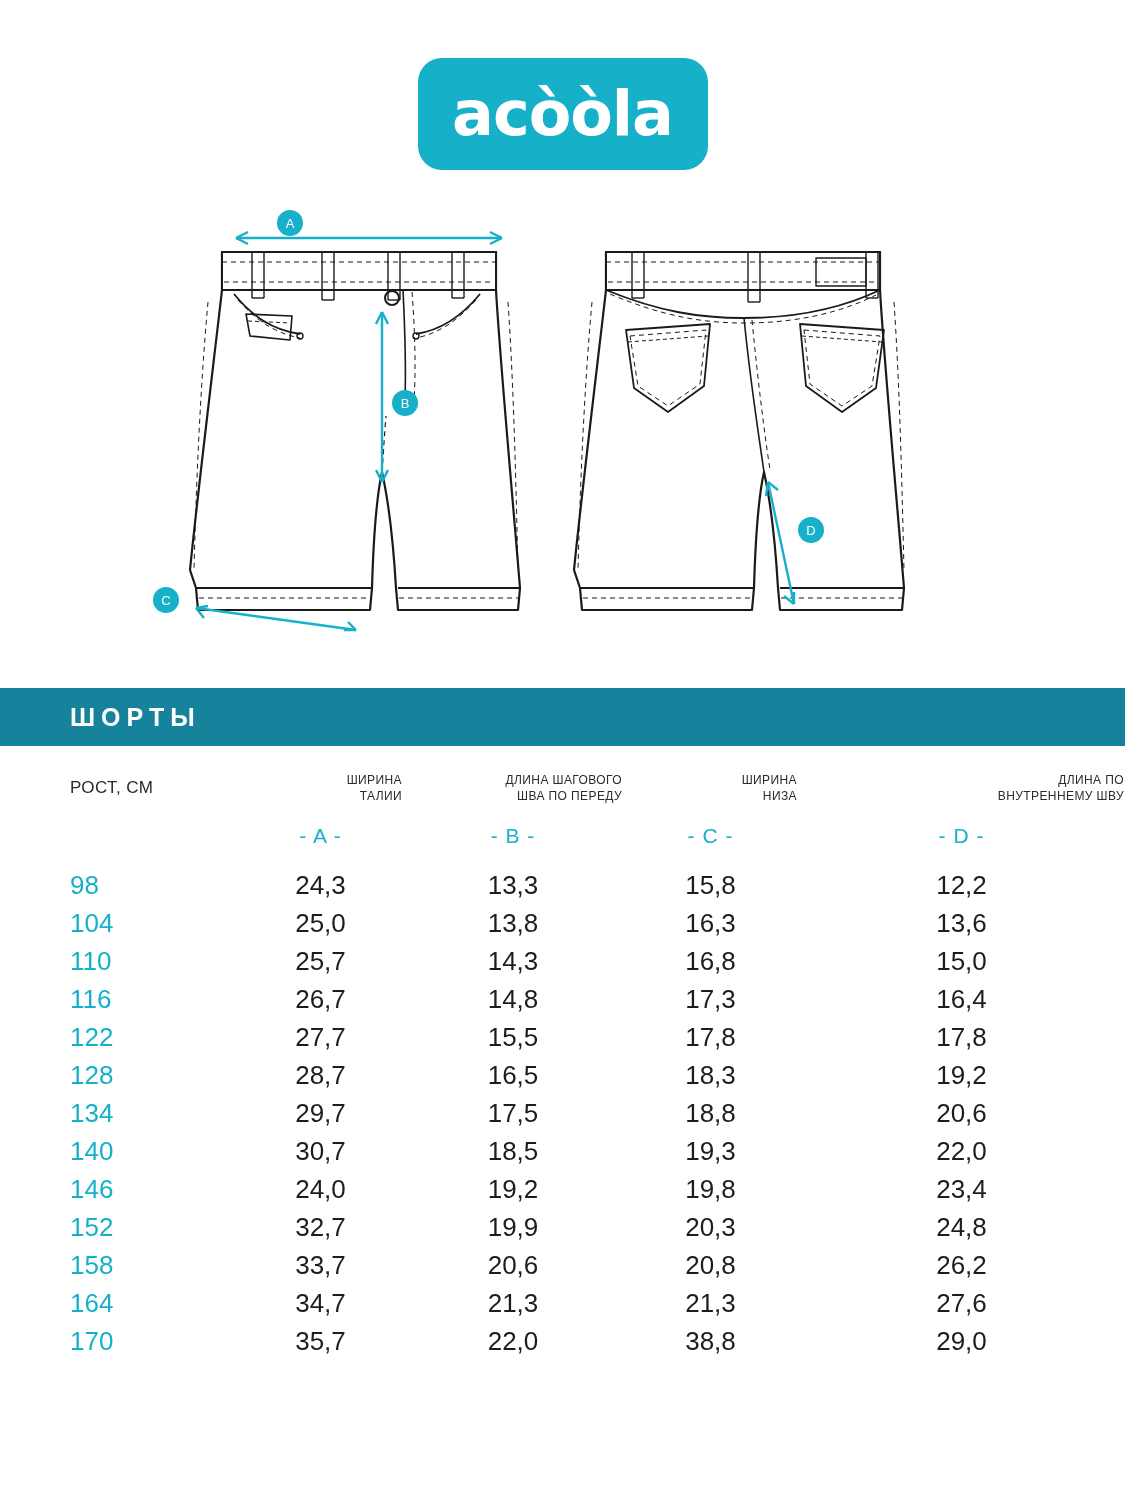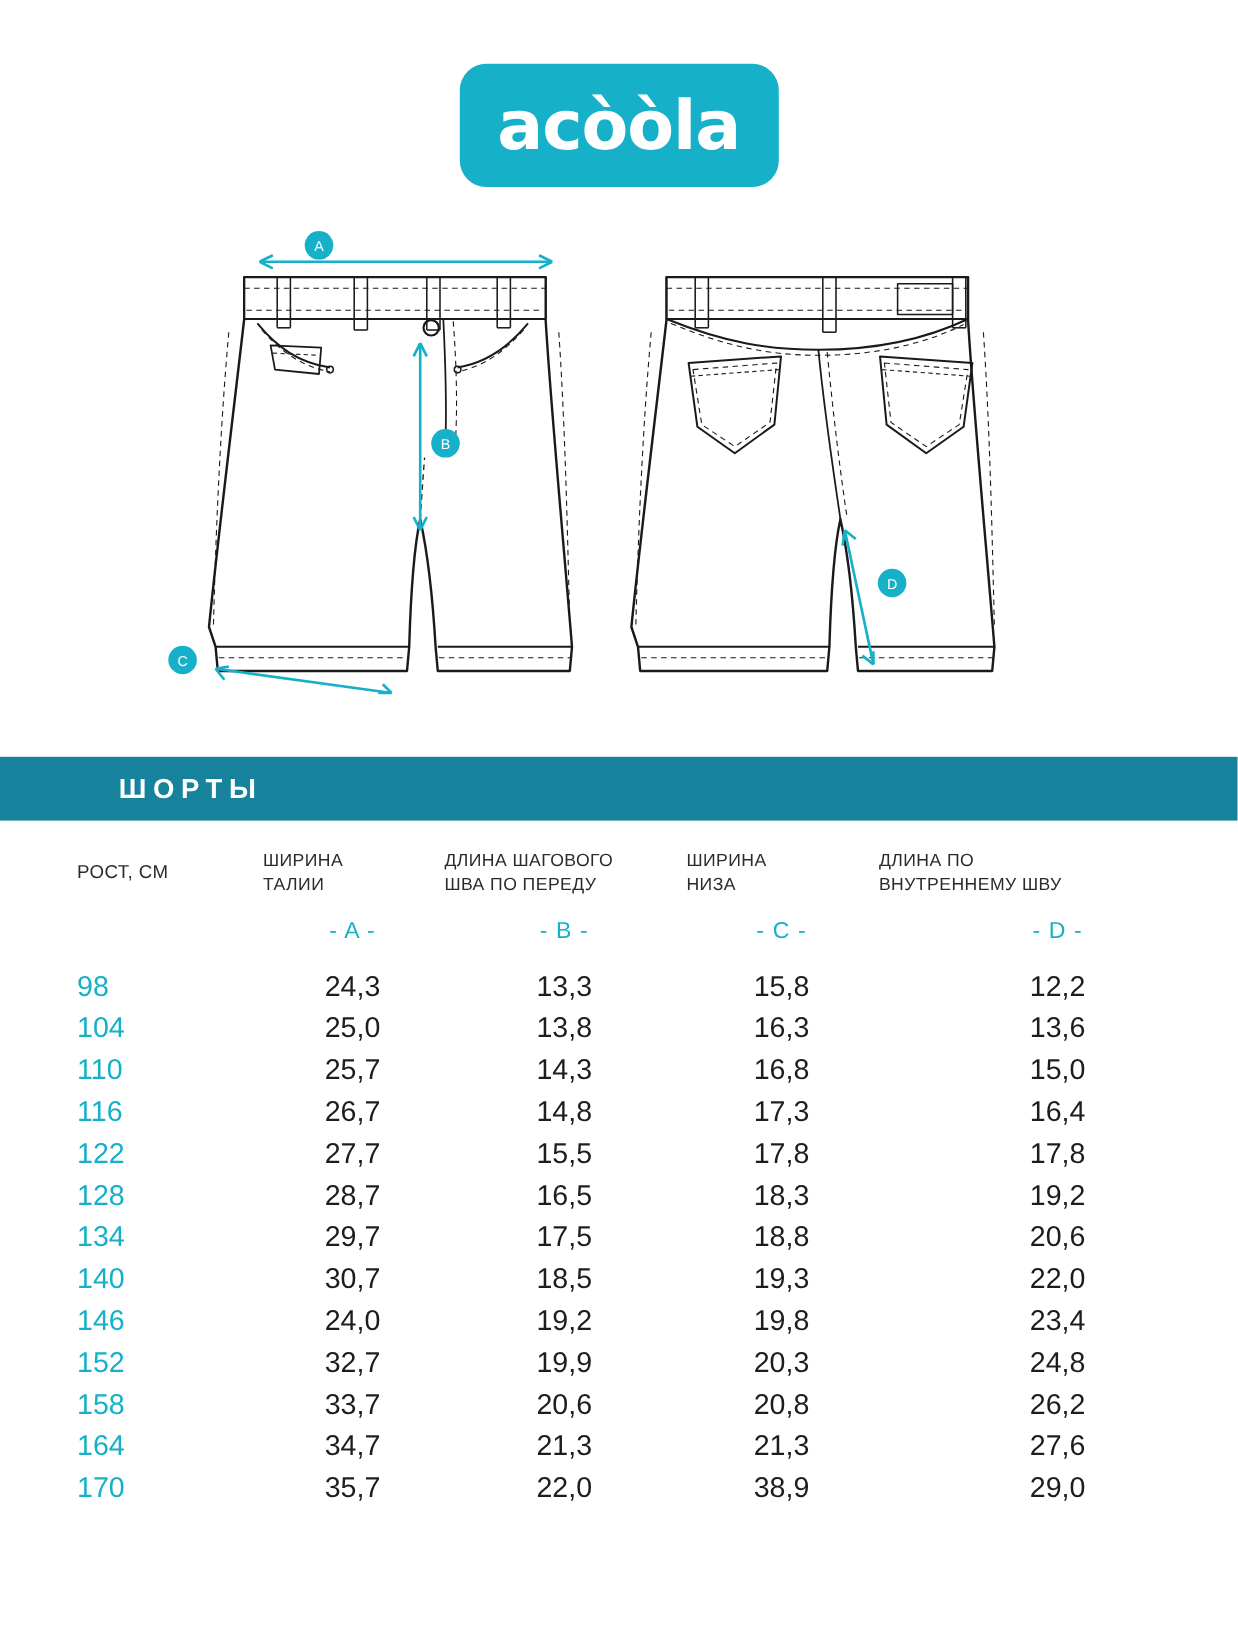--- a/index.html
+++ b/index.html
@@ -68,41 +68,41 @@
     background: #16829b;
     height: 58px;
     display: flex;
     align-items: center;
   }
   .title-bar .title-text {
     color: #ffffff;
     font-size: 25px;
     font-weight: bold;
     letter-spacing: 6px;
-    padding-left: 108px;
+    padding-left: 70px;
   }
 
   table.sizes {
     width: 1125px;
     border-collapse: collapse;
     table-layout: fixed;
   }
   table.sizes col.c0 { width: 238px; }
   table.sizes col.c1 { width: 165px; }
   table.sizes col.c2 { width: 220px; }
   table.sizes col.c3 { width: 175px; }
   table.sizes col.c4 { width: 327px; }
 
   .hdr-row td {
     vertical-align: middle;
     padding-top: 26px;
     padding-bottom: 6px;
-    font-size: 16px;
+    font-size: 12px;
     color: #2b2b2b;
-    text-align: left;
+    text-align: right;
     line-height: 1.35;
     letter-spacing: 0.4px;
   }
   .hdr-row td.first {
     text-align: left;
     padding-left: 70px;
     font-size: 17px;
   }
   .hdr-row td .hl { display: block; }
 
@@ -403,19 +403,19 @@
           <td class="size">164</td>
           <td>34,7</td>
           <td>21,3</td>
           <td>21,3</td>
           <td>27,6</td>
         </tr>
         <tr class="data-row">
           <td class="size">170</td>
           <td>35,7</td>
           <td>22,0</td>
-          <td>38,9</td>
+          <td>38,8</td>
           <td>29,0</td>
         </tr>
       </tbody>
     </table>
   </div>
 </div>
 
 </body></html>

